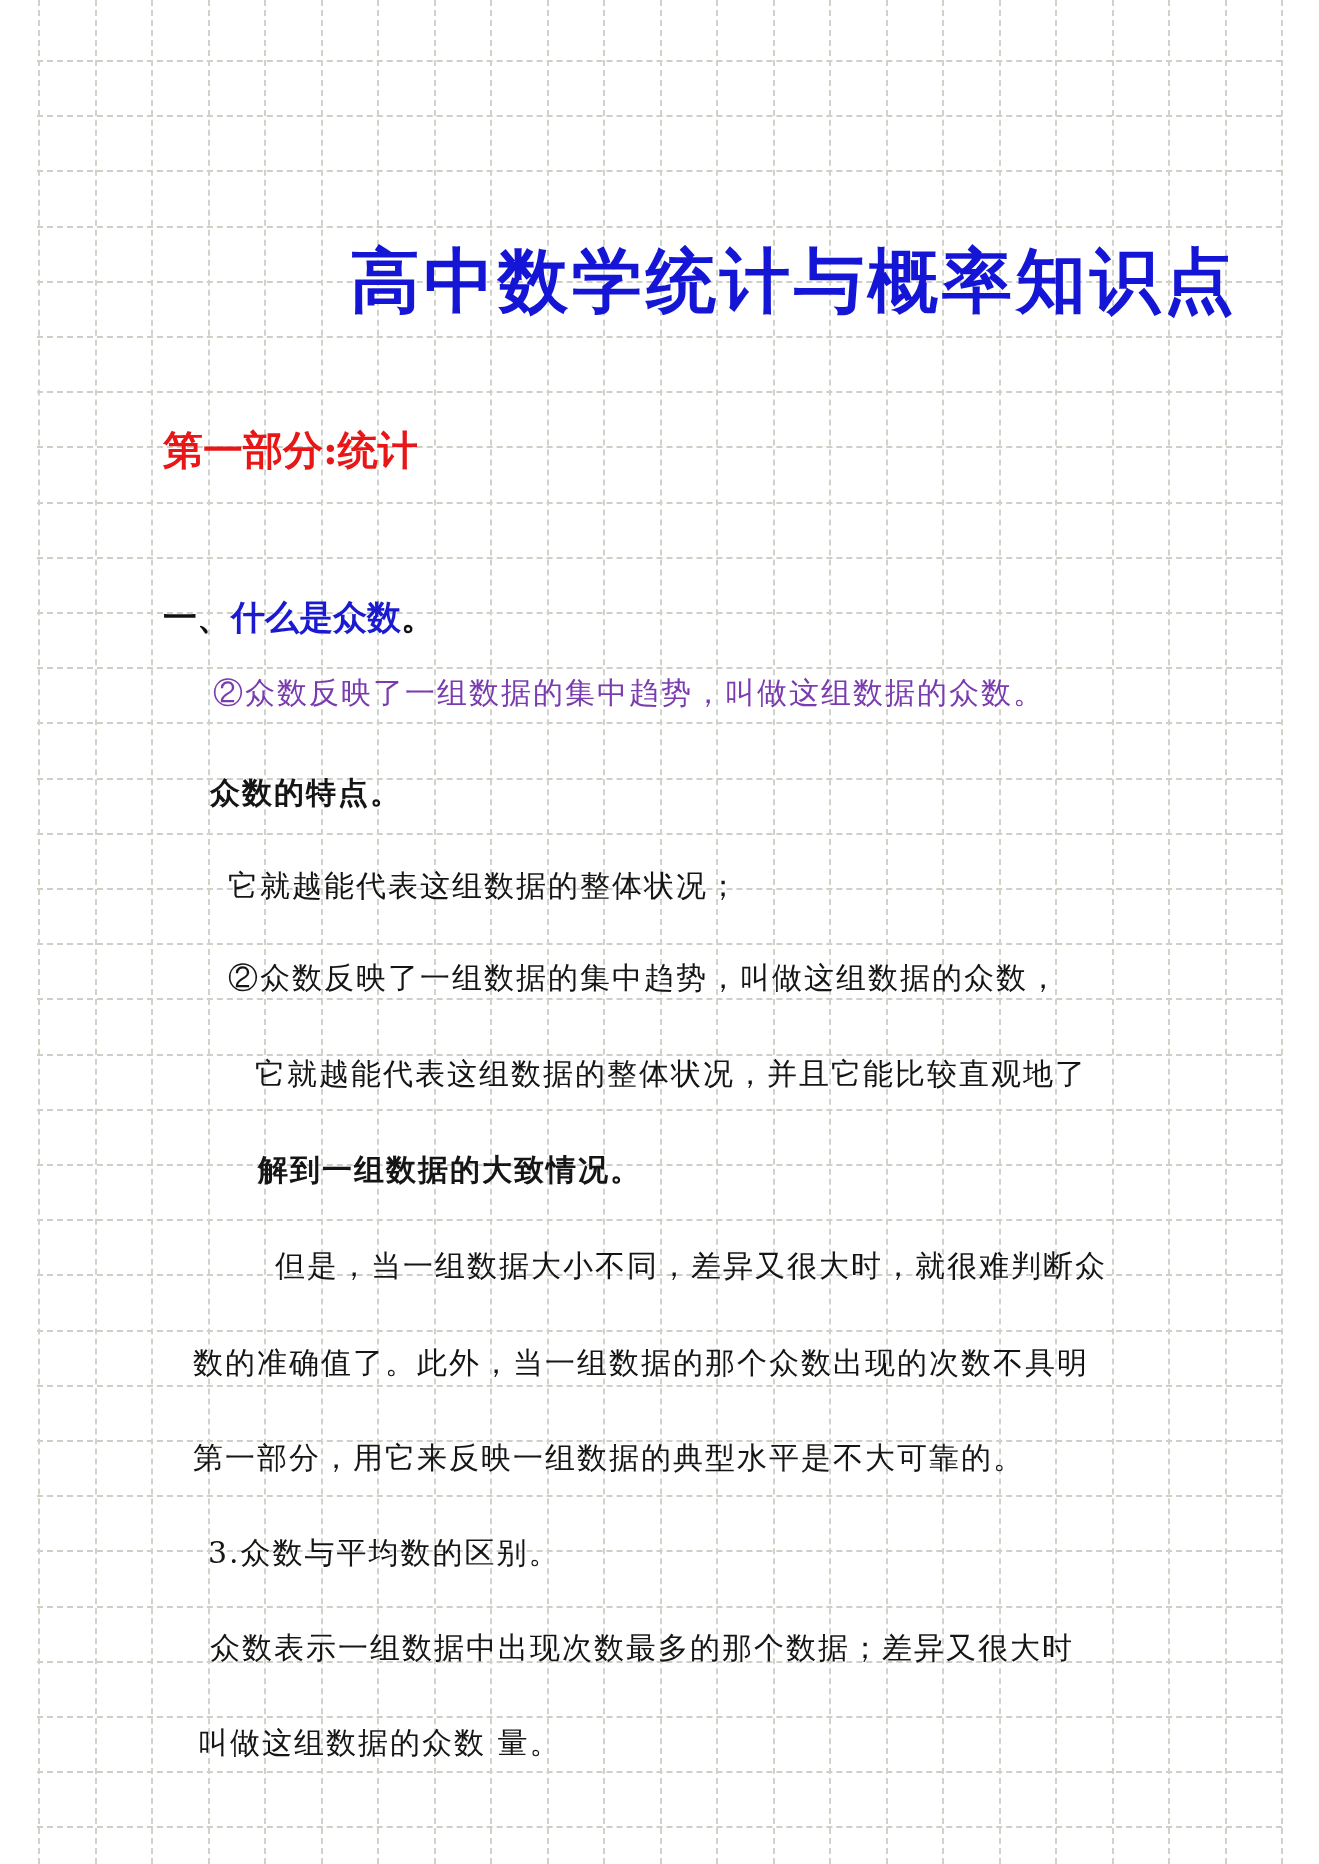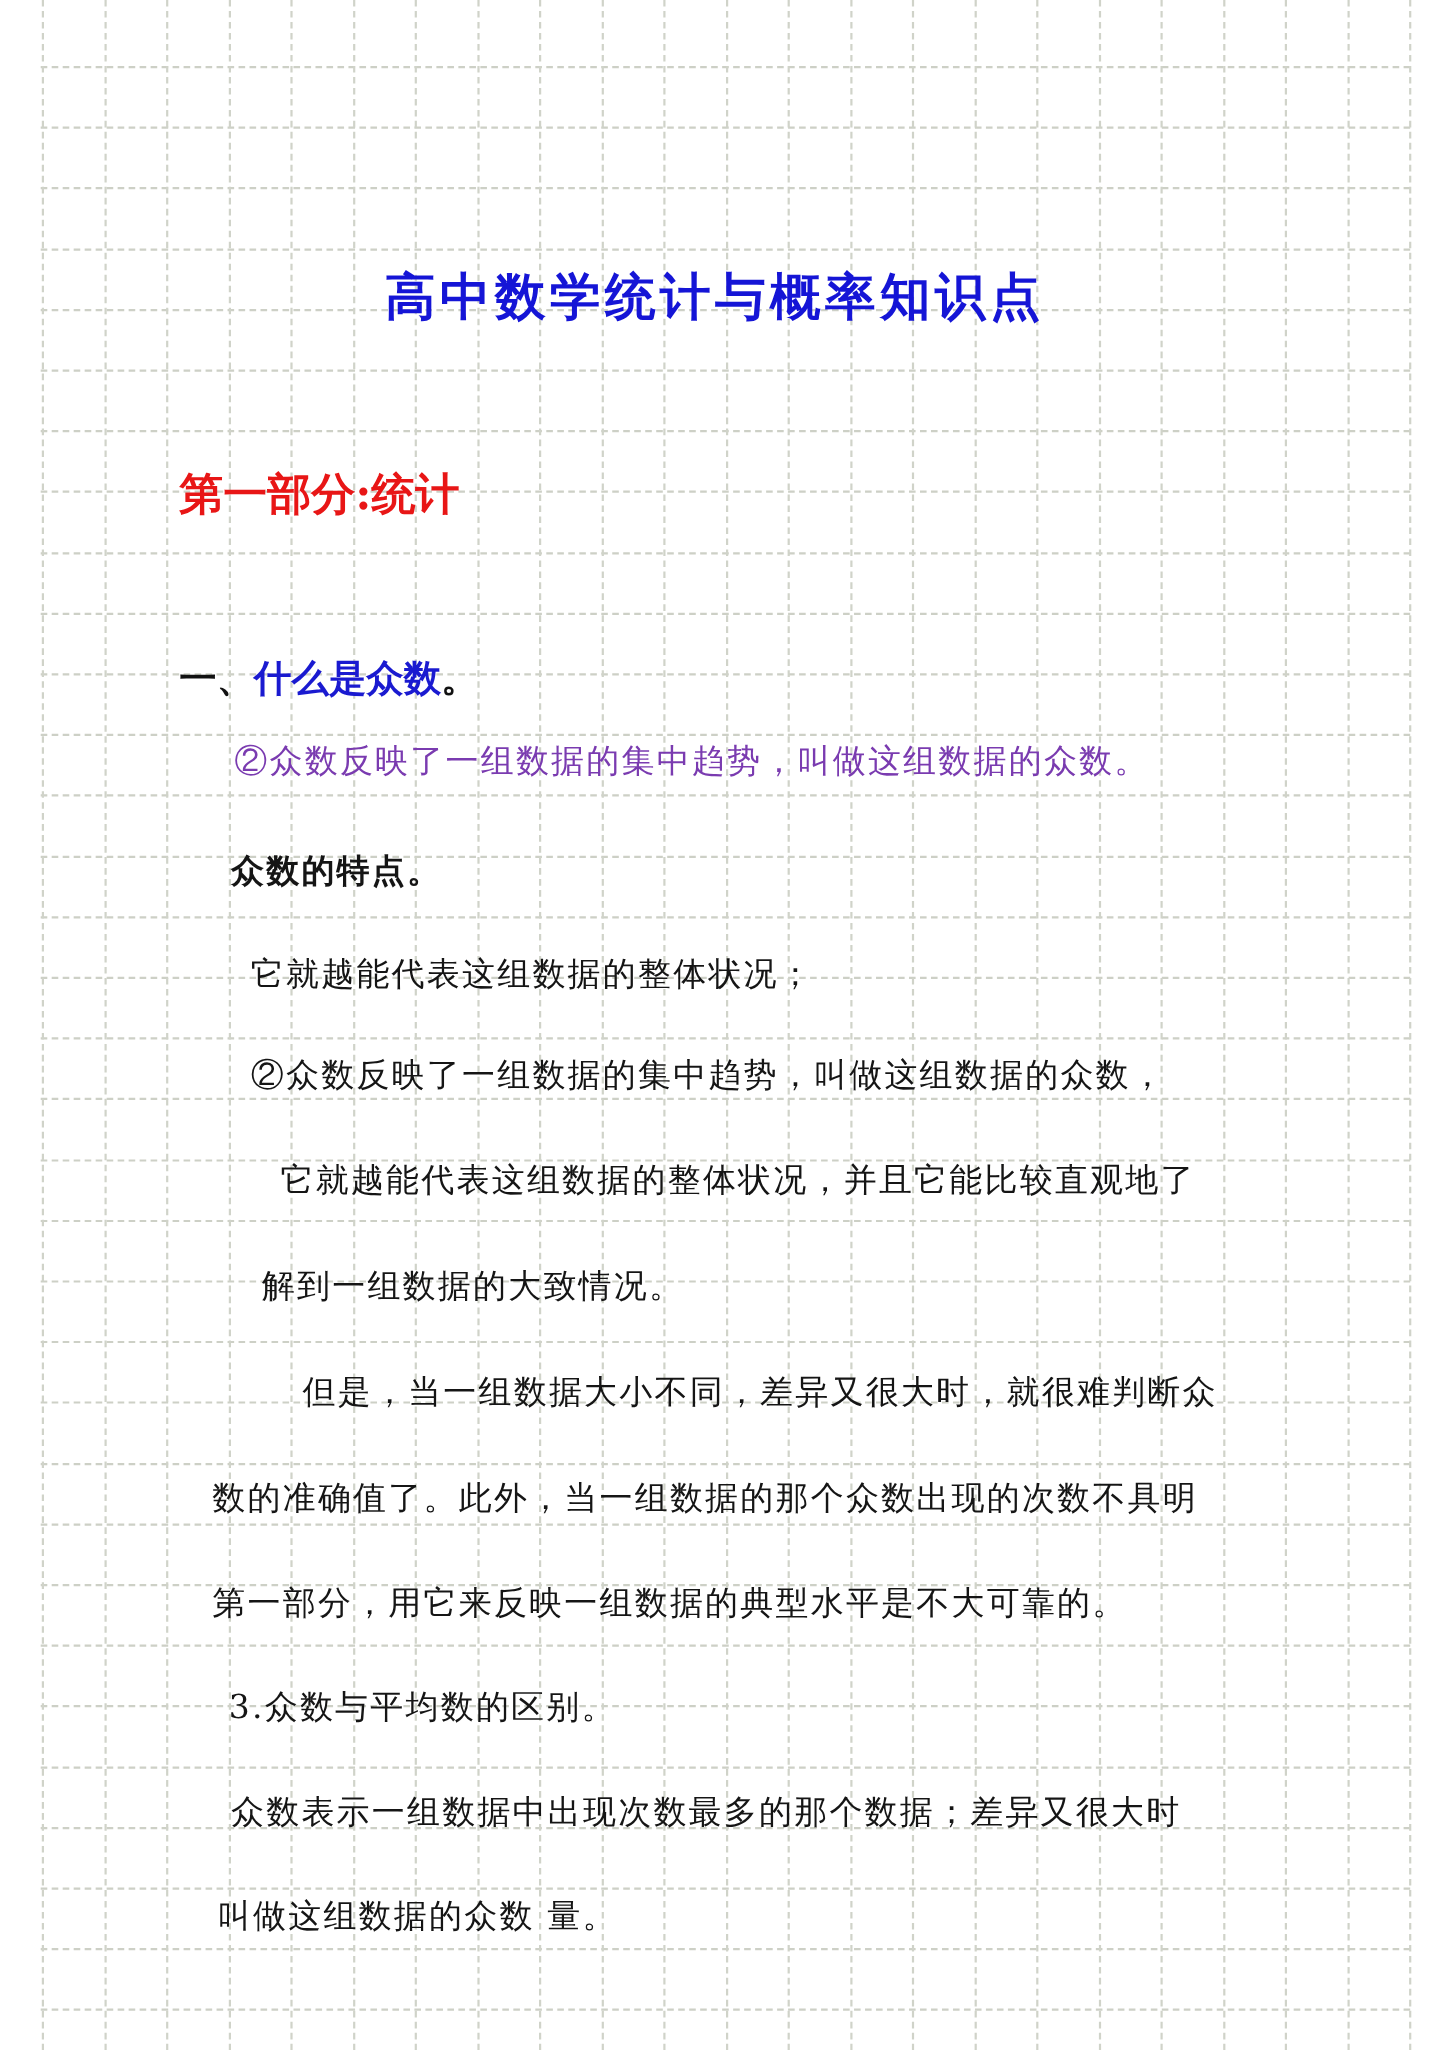--- a/index.html
+++ b/index.html
@@ -13,21 +13,21 @@
     border-top: 2px dashed #cdd0c6;
   }
   .vline {
     position: absolute; top: 0; height: 1864px; width: 0;
     border-left: 2px dashed #d0d3c9;
   }
   .line {
     position: absolute; white-space: nowrap; line-height: 1;
   }
   .title {
-    left: 350px; top: 246px; font-size: 46px; color: #1515d6; font-weight: bold;
+    left: 350px; top: 246px; font-size: 70px; color: #1515d6; font-weight: bold;
     letter-spacing: 4px;
   }
   .part {
     left: 163px; top: 430px; font-size: 40px; color: #e81616; font-weight: bold;
   }
   .sec-num { color: #111; font-weight: bold; }
   .sec-text { color: #1a1ad0; font-weight: bold; }
   .sec { left: 163px; top: 600px; font-size: 34px; }
   .def { left: 213px; top: 678px; font-size: 30px; color: #7a3bb0; letter-spacing: 2px; }
   .black { color: #151515; font-size: 30px; letter-spacing: 2px; }
@@ -102,21 +102,21 @@
   <span class="sec-num">一、</span><span class="sec-text">什么是众数</span><span class="sec-num">。</span>
 </div>
 
 <div class="line def">②众数反映了一组数据的集中趋势，叫做这组数据的众数。</div>
 
 <div class="line black bold" style="left:210px; top:778px;">众数的特点。</div>
 
 <div class="line black" style="left:228px; top:871px;">它就越能代表这组数据的整体状况；</div>
 <div class="line black" style="left:228px; top:963px;">②众数反映了一组数据的集中趋势，叫做这组数据的众数，</div>
 <div class="line black" style="left:255px; top:1059px;">它就越能代表这组数据的整体状况，并且它能比较直观地了</div>
-<div class="line black" style="left:238px; top:1155px;">解到一组数据的大致情况。</div>
+<div class="line black" style="left:258px; top:1155px;font-weight:bold;">解到一组数据的大致情况。</div>
 
 <div class="line black" style="left:275px; top:1251px;">但是，当一组数据大小不同，差异又很大时，就很难判断众</div>
 <div class="line black" style="left:193px; top:1348px;">数的准确值了。此外，当一组数据的那个众数出现的次数不具明</div>
 <div class="line black" style="left:193px; top:1443px;">第一部分，用它来反映一组数据的典型水平是不大可靠的。</div>
 
 <div class="line black" style="left:208px; top:1538px;">3.众数与平均数的区别。</div>
 
 <div class="line black" style="left:210px; top:1633px;">众数表示一组数据中出现次数最多的那个数据；差异又很大时</div>
 <div class="line black" style="left:198px; top:1728px;">叫做这组数据的众数 量。</div>
 

